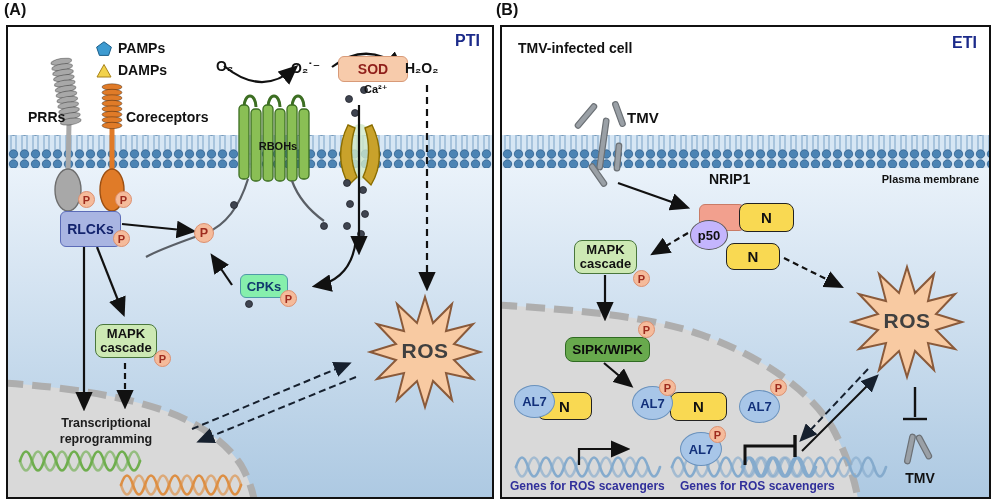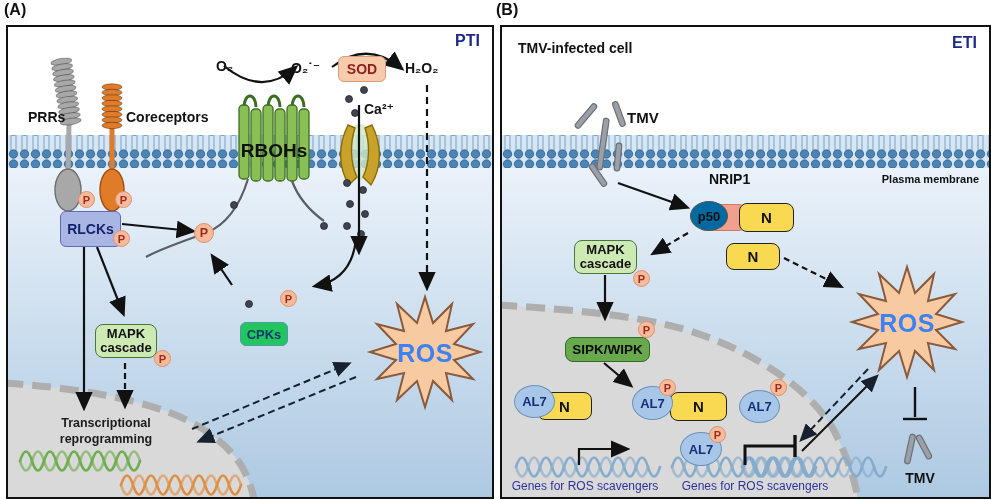--- a/index.html
+++ b/index.html
@@ -11,33 +11,33 @@
   .panel svg.art{position:absolute;left:0;top:0;}
   .tag{position:absolute;top:1px;font-size:16px;font-weight:bold;color:#111;}
   .lbl{position:absolute;font-weight:bold;color:#111;font-size:14px;white-space:nowrap;}
   .navy{color:#1b2a8a;font-size:16px;}
   .box{position:absolute;display:flex;align-items:center;justify-content:center;
        font-weight:bold;border-radius:6px;box-sizing:border-box;text-align:center;}
   .rlcks{background:#a9b5e2;border:1.5px solid #5c6cb8;color:#14246e;font-size:14px;}
   .sod{background:#f7cbab;border:1.5px solid #d89a78;color:#8f1f1a;font-size:14px;}
   .mapk{background:#cde9b4;border:1.5px solid #49763c;color:#111;font-size:13px;
         flex-direction:column;line-height:14px;border-radius:8px;}
-  .cpks{background:#22c55e;border:1.5px solid #4f9aa8;color:#123a6e;font-size:13px;margin-top:48px;}
+  .cpks{background:#86efac;border:1.5px solid #4f9aa8;color:#123a6e;font-size:13px;}
   .sipk{background:#68a94d;border:1.5px solid #2f6b22;color:#0b0b0b;font-size:13.5px;border-radius:8px;}
   .nbox{background:#f9d952;border:1.6px solid #222;color:#111;font-size:15px;border-radius:8px;}
-  .p50{position:absolute;display:flex;align-items:center;justify-content:center;background:#0369a1;
-       border:1.6px solid #555;border-radius:50%;font-weight:bold;font-size:13px;color:#111;box-sizing:border-box;}
+  .p50{position:absolute;display:flex;align-items:center;justify-content:center;background:#c4b5fd;
+       border:1.6px solid #555;border-radius:50%;font-weight:bold;font-size:13px;color:#111;box-sizing:border-box;margin-top:19px;}
   .conn{position:absolute;background:#f2a08e;border:1.5px solid #c97b66;border-radius:6px;box-sizing:border-box;}
   .al7{position:absolute;display:flex;align-items:center;justify-content:center;background:#a8c6e8;
        border:1.4px solid #6a92bd;border-radius:50%;font-weight:bold;font-size:13px;color:#12307a;box-sizing:border-box;}
   .p{position:absolute;width:17px;height:17px;border-radius:50%;background:#f5bb9b;border:1.5px solid #dc9070;
      color:#9e2b1e;font-weight:bold;font-size:11px;display:flex;align-items:center;justify-content:center;box-sizing:border-box;}
   .p-lg{width:20px;height:20px;font-size:12.5px;}
-  .ros-t{position:absolute;font-weight:bold;font-size:25px;color:#3b82f6;letter-spacing:.5px;text-align:center;}
-  .genes{position:absolute;font-weight:normal;font-size:12px;color:#31309b;text-align:center;white-space:nowrap;}
+  .ros-t{position:absolute;font-weight:bold;font-size:21px;color:#404040;letter-spacing:.5px;text-align:center;}
+  .genes{position:absolute;font-weight:bold;font-size:12px;color:#31309b;text-align:center;white-space:nowrap;}
   .trans{position:absolute;font-weight:bold;font-size:12.5px;color:#1c1c1c;text-align:center;line-height:16px;}
   .legend{position:absolute;left:88px;top:10px;}
   .lrow{display:flex;align-items:center;gap:6px;height:22px;font-weight:bold;font-size:14px;color:#111;}
 </style>
 </head>
 <body>
 
 <div id="fig">
   <div class="tag" style="left:4px;">(A)</div>
   <div class="tag" style="left:496px;">(B)</div>
@@ -164,28 +164,42 @@
         <path d="M419,58 L 419,260" stroke-dasharray="7 5" marker-end="url(#mA)"></path>
         <path d="M117,336 L 117,378" stroke-dasharray="6 4" marker-end="url(#mA)"></path>
         <path d="M184,402 L 340,337" stroke="#16202e" stroke-width="2" stroke-dasharray="7 4" marker-end="url(#mAn)"></path>
         <path d="M348,350 L 192,414" stroke="#16202e" stroke-width="2" stroke-dasharray="7 4" marker-end="url(#mAn)"></path>
       </g>
 
       <polygon points="472,325 446,333 465,352 438,346 444,373 425,354 417,380 409,354 389,373 396,346 369,352 388,333 362,325 388,317 369,297 396,304 389,277 409,296 417,270 425,296 444,277 438,304 465,297 446,317" fill="#f8caa2" stroke="#8a5a3a" stroke-width="2"></polygon>
     </svg>
 
     <div class="lbl navy" style="right:12px;top:5px;">PTI</div>
+    <div class="legend">
+      <div class="lrow">
+        <svg width="16" height="15">
+            <polygon points="8,0.8 15.4,6.2 12.6,14.4 3.4,14.4 0.6,6.2" fill="#3d9bd1" stroke="#1d5f8a"></polygon>
+          </svg>
+        <span>PAMPs</span>
+        </div>
+      <div class="lrow">
+        <svg width="16" height="15">
+            <polygon points="8,1.5 15,14 1,14" fill="#f2d24b" stroke="#a8821a"></polygon>
+          </svg>
+        <span>DAMPs</span>
+        </div>
+    </div>
     <div class="lbl" style="left:20px;top:82px;">PRRs</div>
     <div class="lbl" style="left:118px;top:82px;">Coreceptors</div>
     <div class="lbl" style="left:208px;top:31px;">O₂</div>
     <div class="lbl" style="left:283px;top:33px;">O₂˙⁻</div>
-    <div class="box sod" style="left:330px;top:29px;width:48px;height:26px;">SOD</div>
+    <div class="box sod" style="left:330px;top:29px;width:70px;height:26px;">SOD</div>
     <div class="lbl" style="left:397px;top:33px;">H₂O₂</div>
-    <div class="lbl" style="left:356px;top:74px;font-size:14px;">Ca²⁺</div>
-    <div class="lbl" style="left:231px;top:113px;width:70px;text-align:center;font-size:19px;">RBOHs</div>
+    <div class="lbl" style="left:356px;top:56px;font-size:11px;">Ca²⁺</div>
+    <div class="lbl" style="left:231px;top:113px;width:78px;text-align:center;font-size:11px;">RBOHs</div>
     <div class="box rlcks" style="left:52px;top:184px;width:61px;height:36px;">RLCKs</div>
     <div class="box cpks" style="left:232px;top:247px;width:48px;height:24px;">CPKs</div>
     <div class="box mapk" style="left:87px;top:297px;width:62px;height:34px;">
       <span>MAPK</span>
       <span>cascade</span>
     </div>
     <div class="trans" style="left:28px;top:388px;width:140px;">
       <span style="display:block">Transcriptional</span>
       <span style="display:block">reprogramming</span>
     </div>

